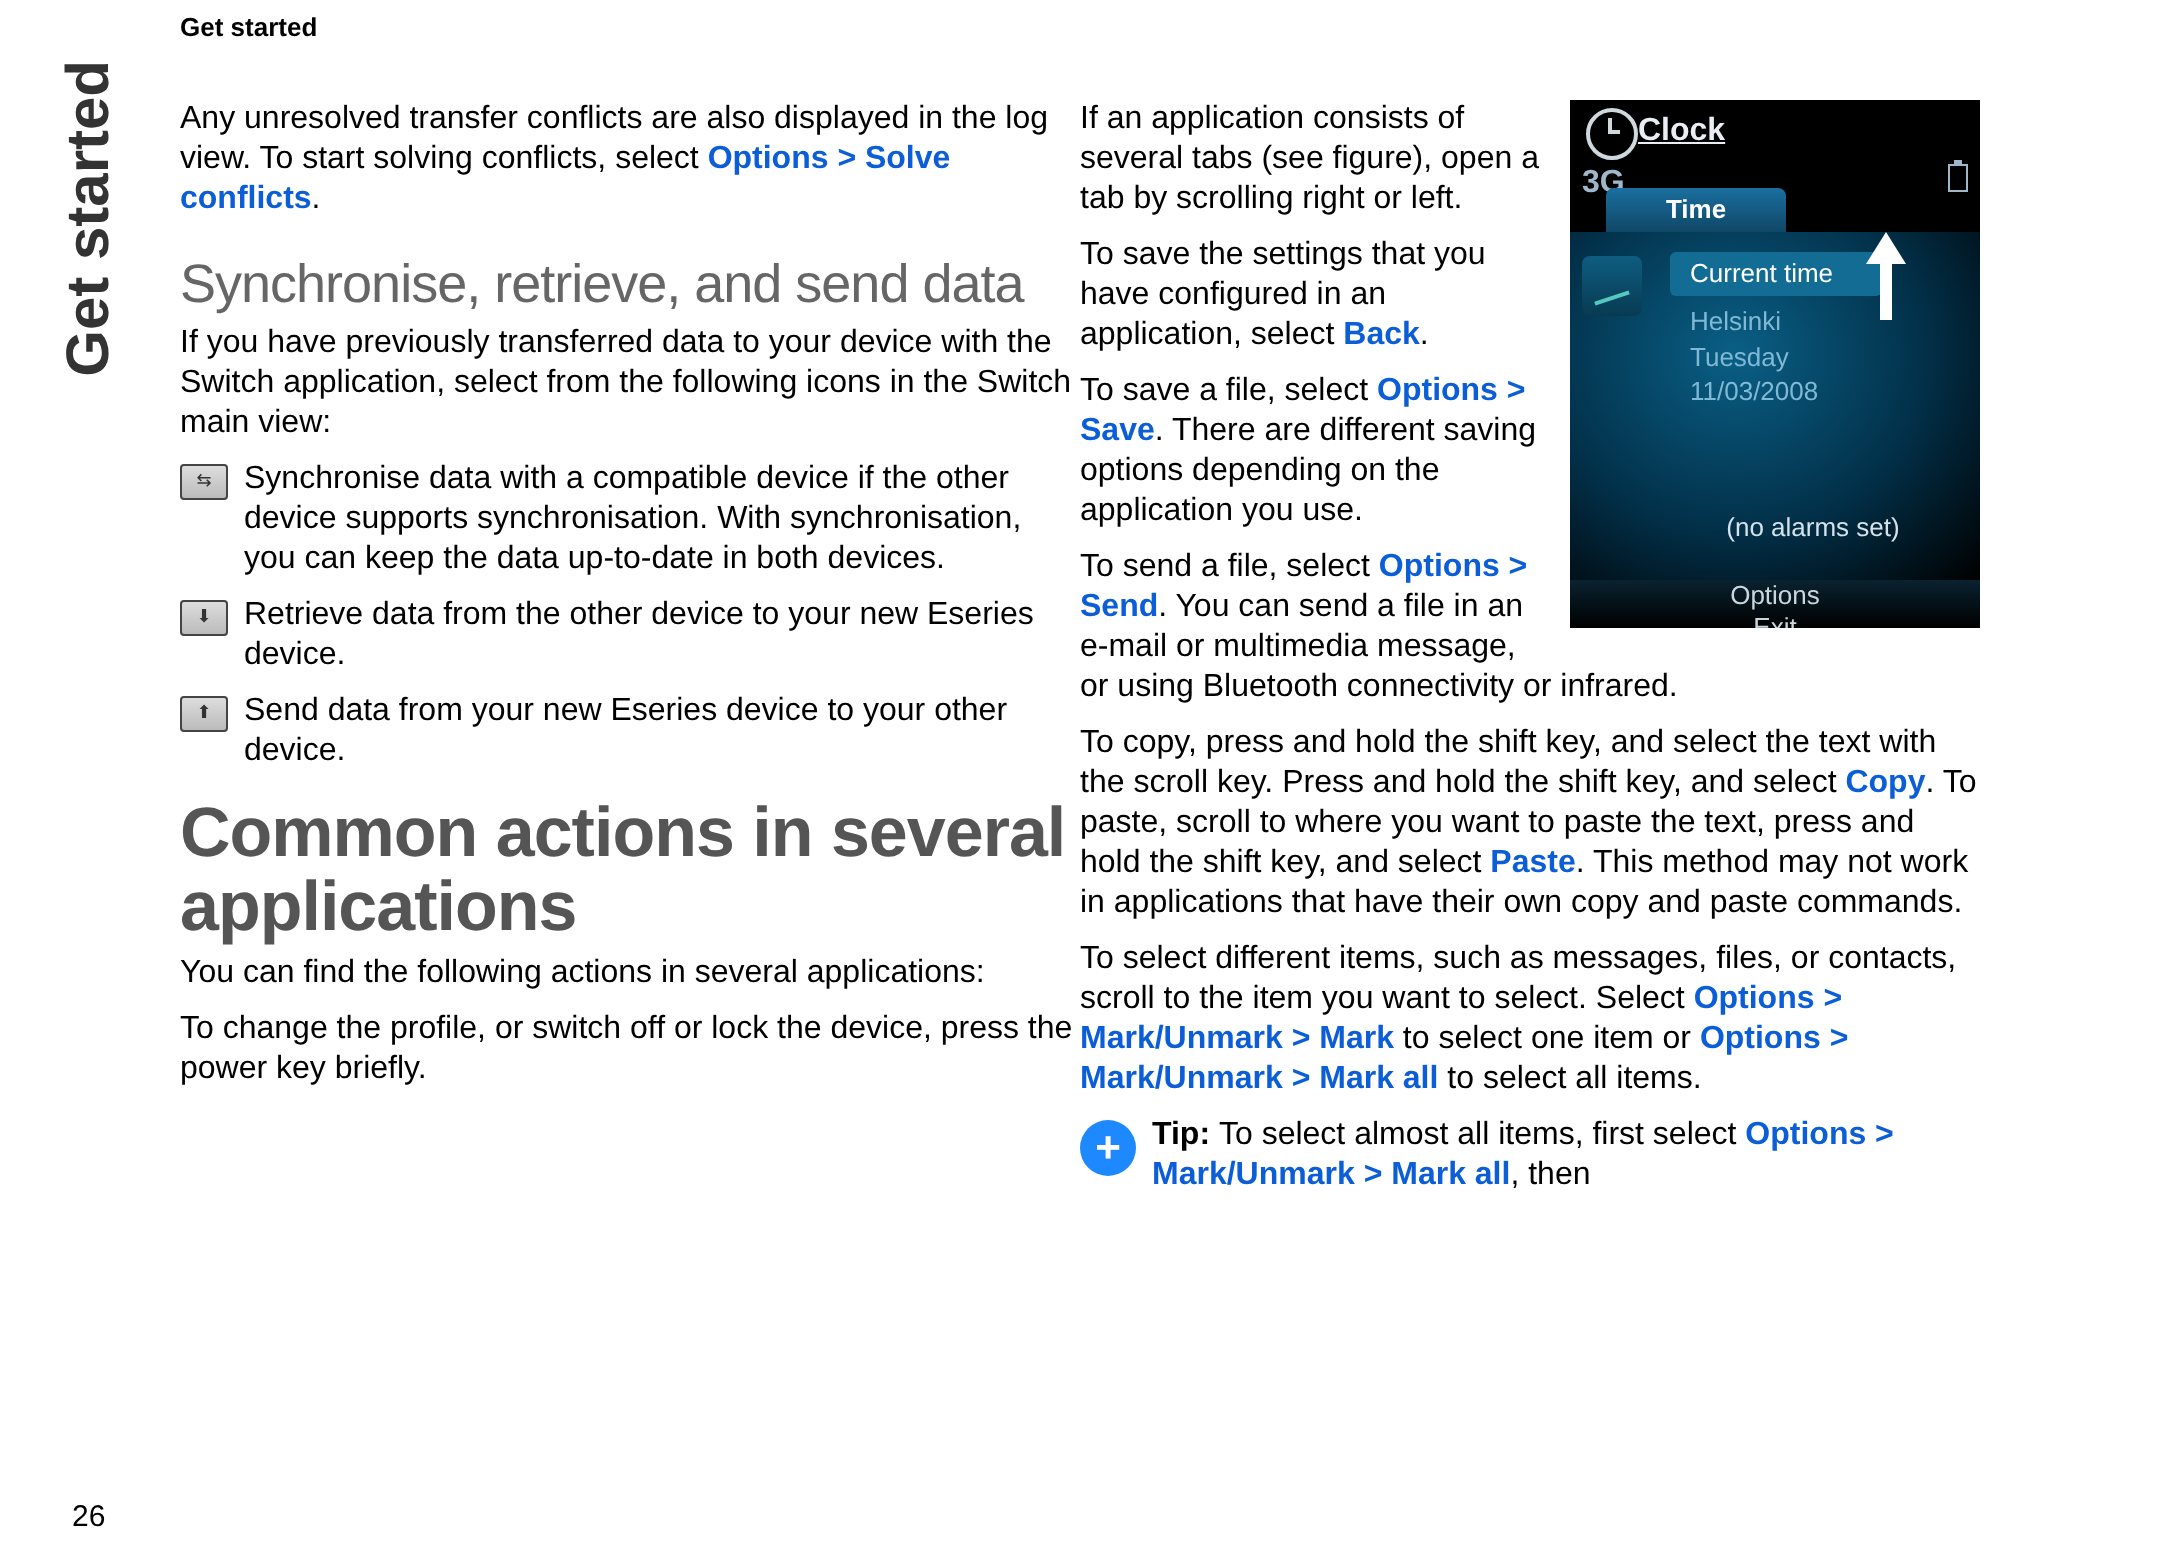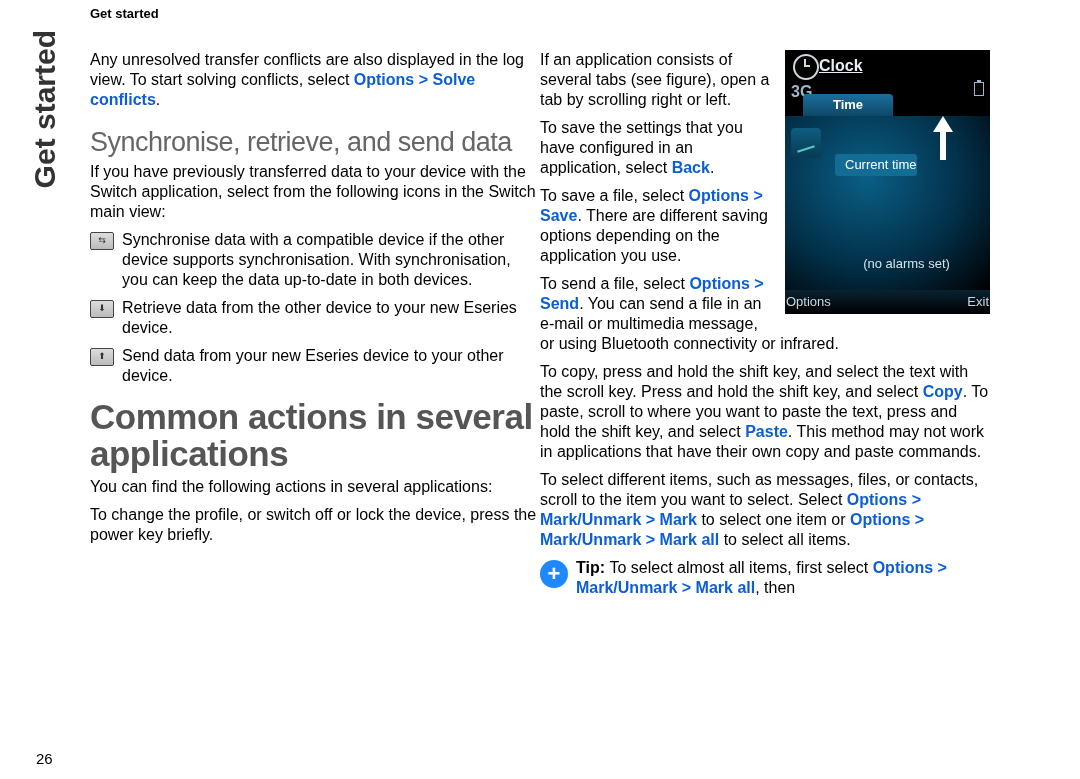--- a/index.html
+++ b/index.html
@@ -130,37 +130,37 @@
     position:absolute; top:66px; left:0; right:0; bottom:24px;
     background: radial-gradient(ellipse at 40% 35%, #0a5f86 0%, #023049 55%, #000 100%);
   }
   .ph-side{
     position:absolute; left:6px; top:12px; width:30px; height:30px;
     background: linear-gradient(#0e5d80,#083a52); border-radius:4px;
   }
   .ph-side::after{content:""; position:absolute; left:6px; top:20px; width:18px; height:2px; background:#55c9c0; transform: rotate(-18deg);}
   .ph-current{
     position:absolute; left:50px; top:10px;
-    background:#126c94; color:#fff; font-size:13px; padding:3px 0 3px 10px;
+    background:#126c94; color:#fff; font-size:13px; padding:3px 24px 3px 10px;
     border-radius:3px;
-    margin-top:28px;
   }
   .ph-arrow{
     position:absolute; left:148px; top:0px;
     width:0; height:0; border-left:10px solid transparent; border-right:10px solid transparent;
     border-bottom:16px solid #fff;
   }
   .ph-arrow::after{content:""; position:absolute; left:-3px; top:14px; width:6px; height:30px; background:#fff;}
   .ph-lines{ position:absolute; left:60px; top:36px; color:#7fb9d6; font-size:13px; line-height:1.35;}
   .ph-noalarm{ position:absolute; left:0; right:0; bottom:18px; text-align:center; color:#d5e2ea; font-size:13px;margin-left:38px;}
   .ph-soft{
     position:absolute; left:0; right:0; bottom:0; height:24px;
     display:flex; justify-content:space-between; padding:0 1px;
     color:#c9d6de; font-size:13px; align-items:center;
     background:linear-gradient(#0a2230,#000);
+    flex-direction:column;
   }
   .batt{ width:8px; height:12px; border:1px solid #9fb8c9; position:relative;}
   .batt::before{content:"";position:absolute;left:2px;top:-3px;width:4px;height:2px;background:#9fb8c9;}
 </style>
 </head>
 <body>
 
 <div class="page">
 
   <div class="running-head">Get started</div>
@@ -203,20 +203,25 @@
           <div class="ph-title">Clock</div>
           <div class="ph-status">
             <span>3G</span>
             <span class="batt"></span>
           </div>
           <div class="ph-tab">Time</div>
           <div class="ph-body">
             <div class="ph-side"></div>
             <div class="ph-current">Current time</div>
             <div class="ph-arrow"></div>
+            <div class="ph-lines">
+              <div>Helsinki</div>
+              <div>Tuesday</div>
+              <div>11/03/2008</div>
+            </div>
             <div class="ph-noalarm">(no alarms set)</div>
           </div>
           <div class="ph-soft">
             <span>Options</span>
             <span>Exit</span>
           </div>
         </div>
       </div>
 
       <p>If an application consists of several tabs (see figure), open a tab by scrolling right or left.</p>

